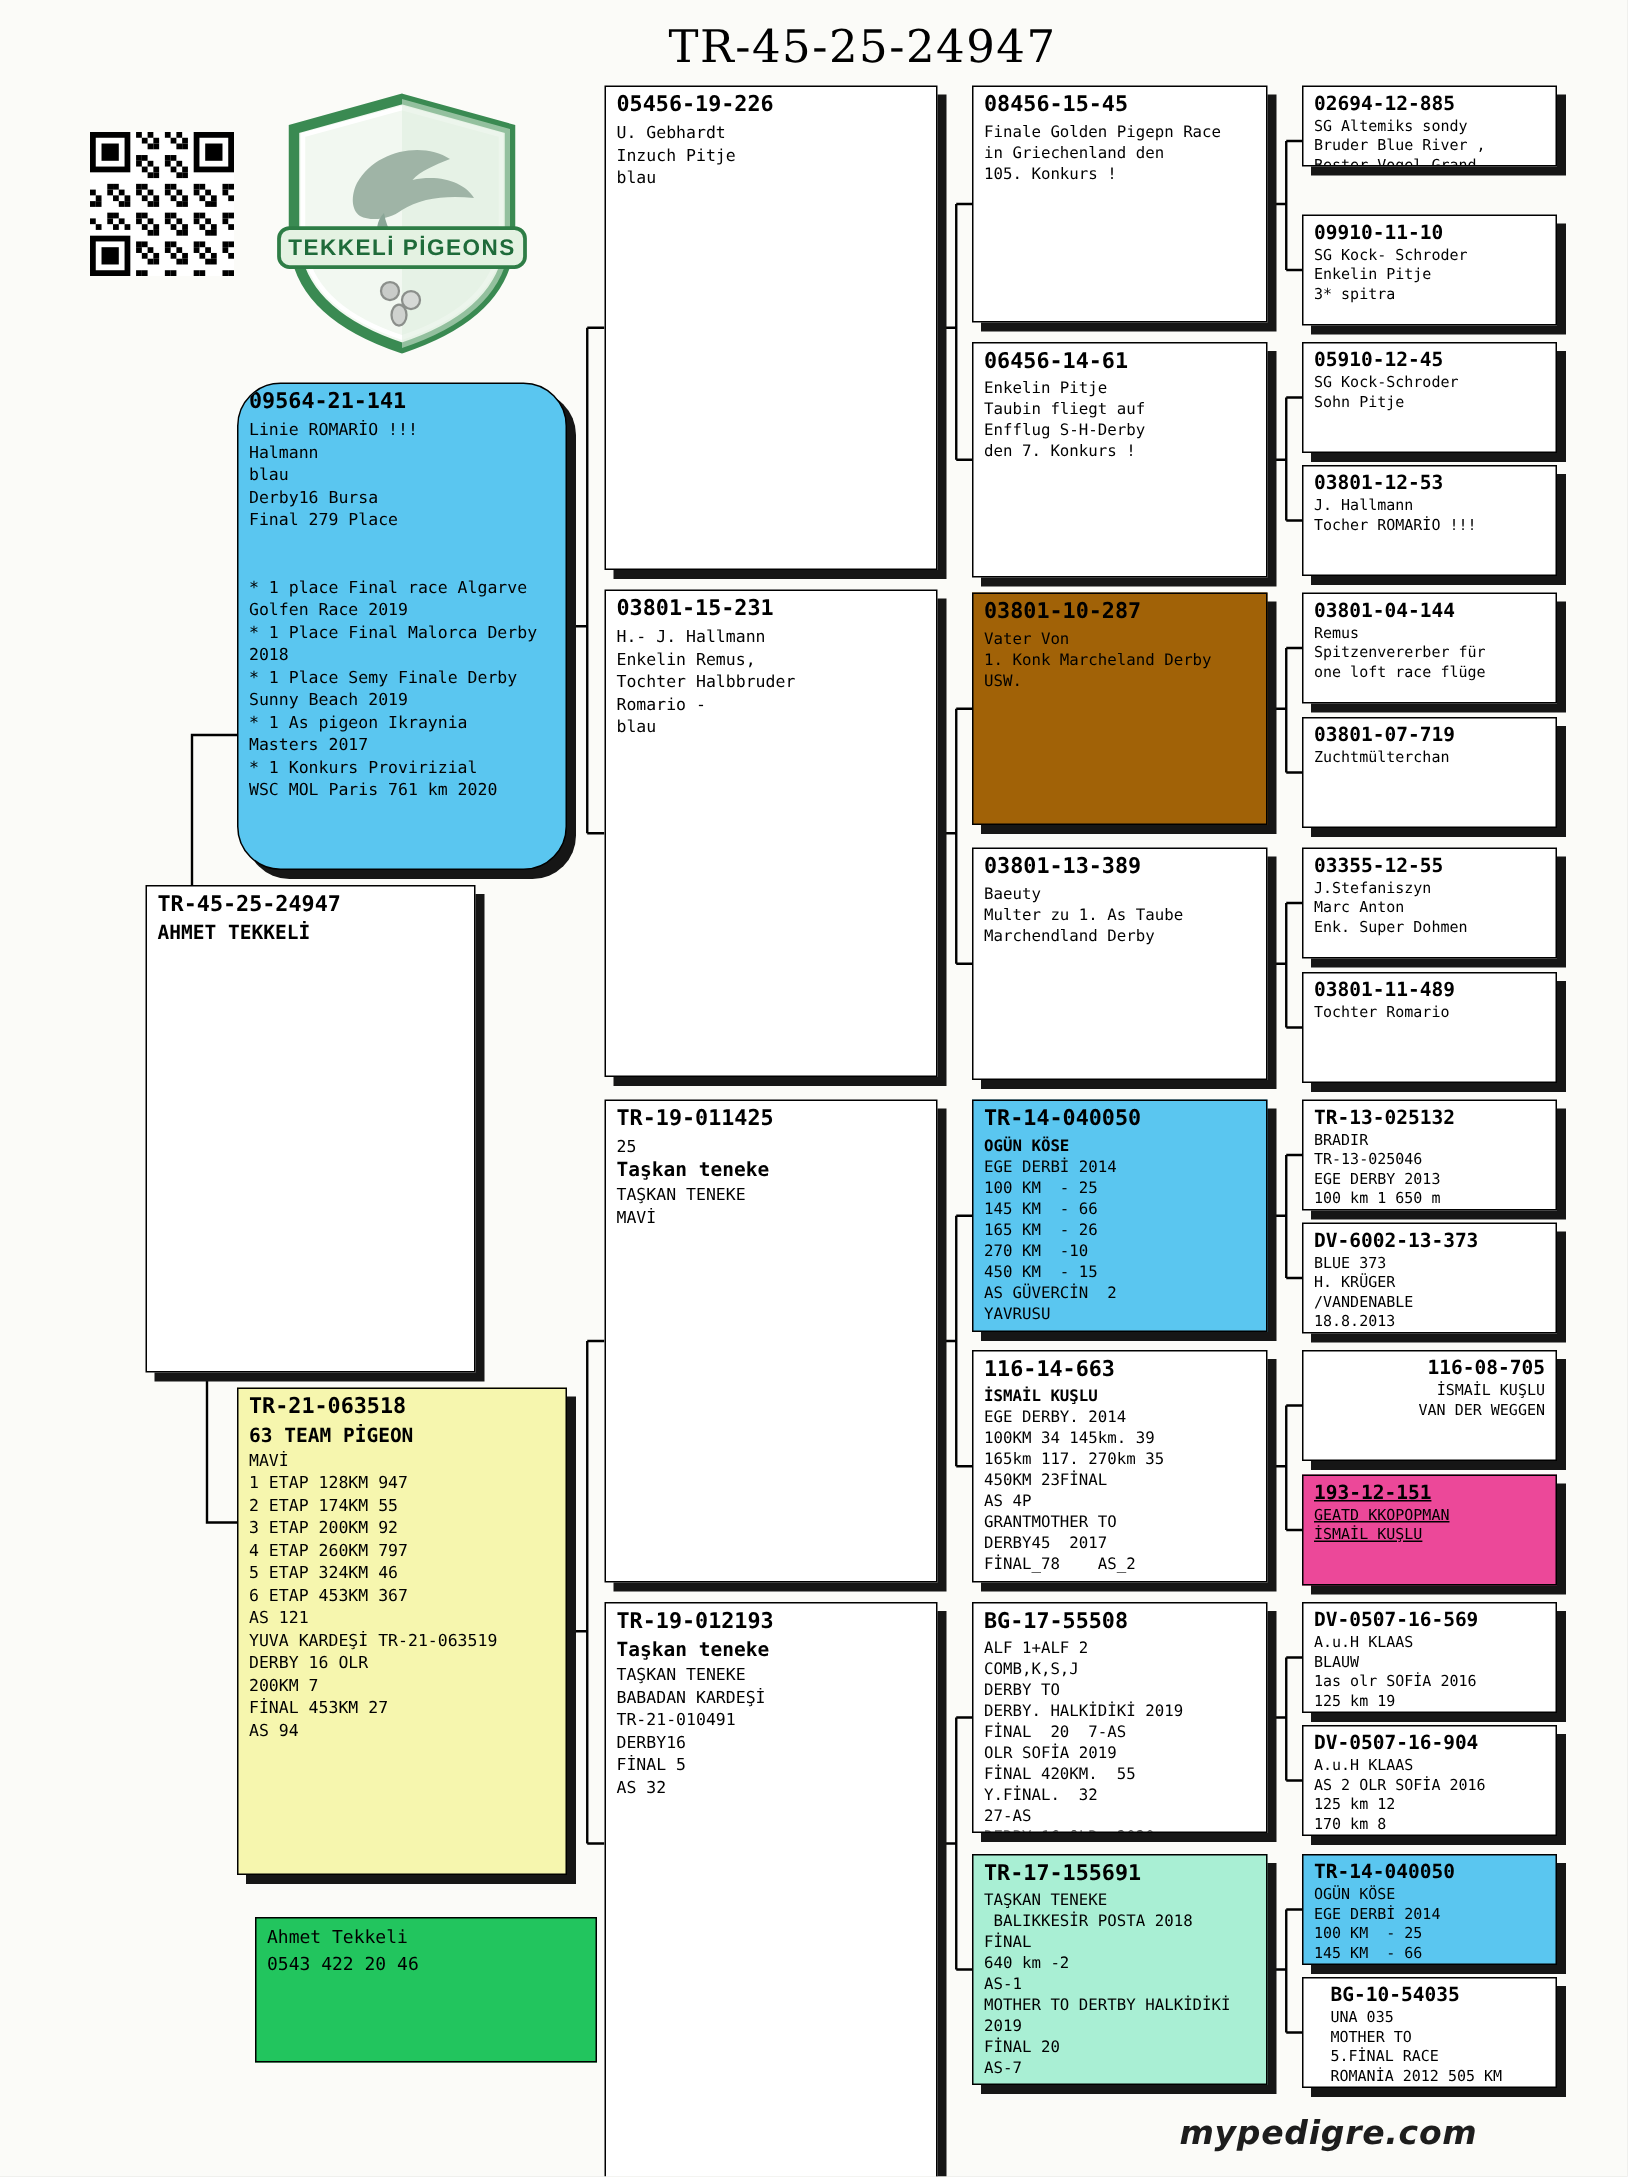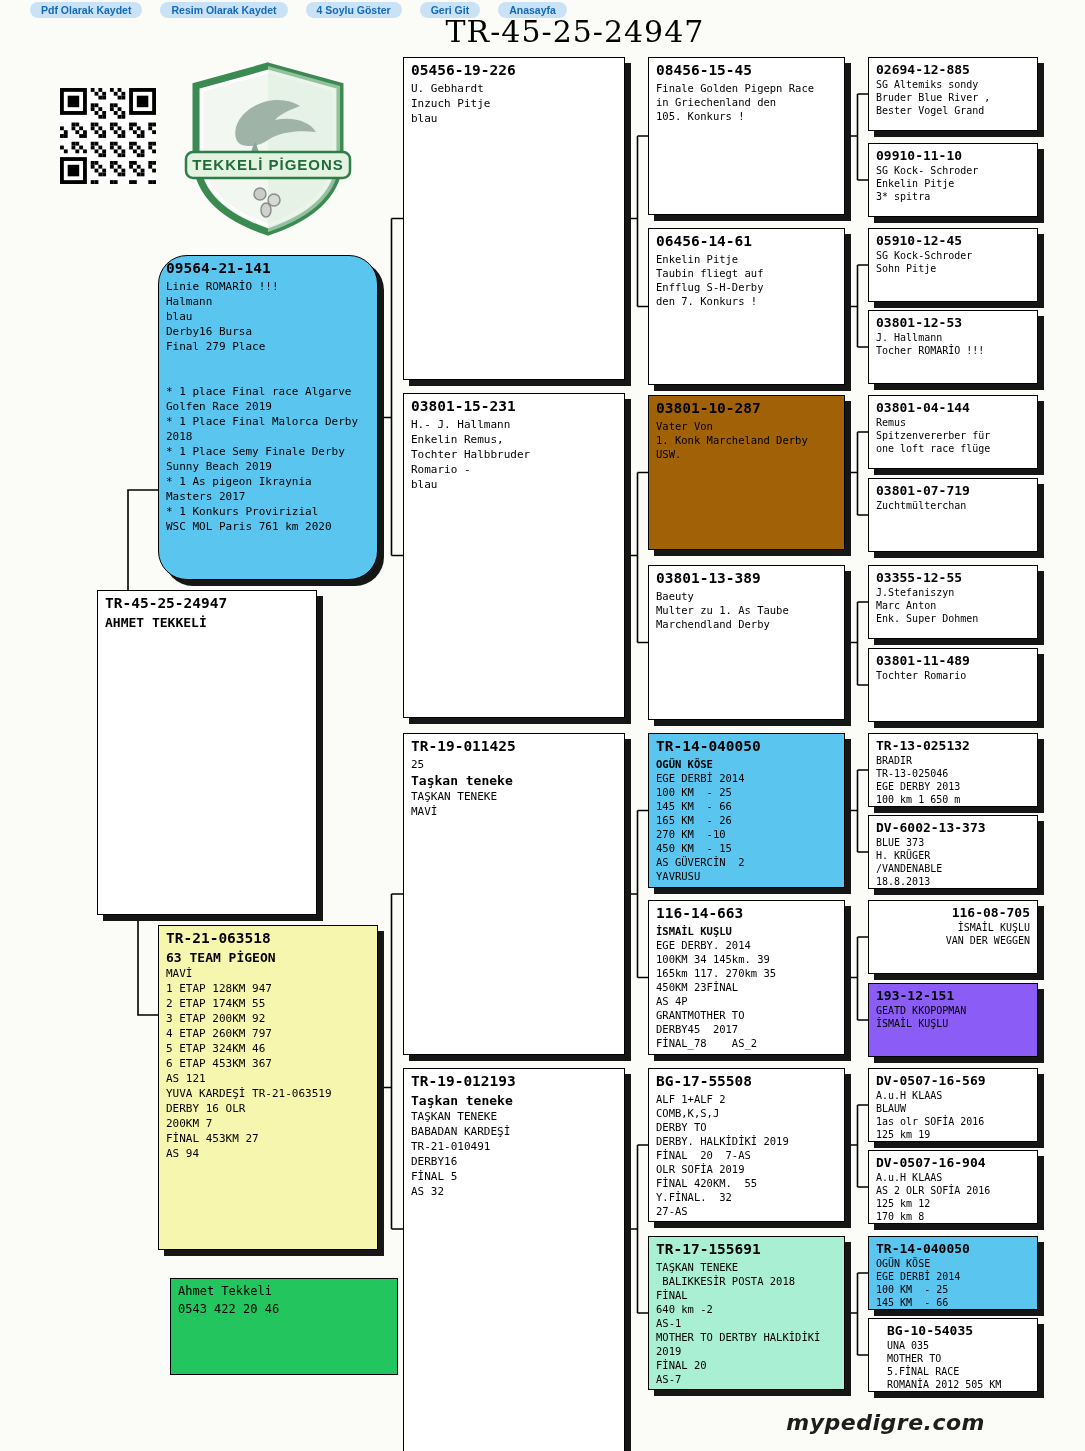--- a/index.html
+++ b/index.html
@@ -38,27 +38,20 @@
   
   .watermark { position:absolute; right:100px; bottom:16px;
     font-family:"DejaVu Sans", sans-serif; font-weight:bold; font-style:italic;
     font-size:22px; color:#1d1d1d; letter-spacing:.5px; }
 </style>
 </head>
 <body>
 
 <div class="canvas">
 
-  <div class="toolbar">
-    <button class="tbtn">Pdf Olarak Kaydet</button>
-    <button class="tbtn">Resim Olarak Kaydet</button>
-    <button class="tbtn">4 Soylu Göster</button>
-    <button class="tbtn">Geri Git</button>
-    <button class="tbtn">Anasayfa</button>
-  </div>
 
   <div class="page-title">TR-45-25-24947</div>
 
   <div class="qr">
     <svg width="96" height="96" viewBox="0 0 100 100" xmlns="http://www.w3.org/2000/svg">
       <rect x="0" y="0" width="100" height="100" fill="#ffffff"></rect>
       <g fill="#000">
 
         <rect x="0" y="0" width="28" height="28"></rect>
           <rect x="4" y="4" width="20" height="20" fill="#fff"></rect>
@@ -383,21 +376,21 @@
         <div class="pline">TAŞKAN TENEKE</div>
         <div class="pline"> BALIKKESİR POSTA 2018</div>
         <div class="pline">FİNAL</div>
         <div class="pline">640 km -2</div>
         <div class="pline">AS-1</div>
         <div class="pline">MOTHER TO DERTBY HALKİDİKİ</div>
         <div class="pline">2019</div>
         <div class="pline">FİNAL 20</div>
         <div class="pline">AS-7</div>
       </div>
-      <div class="pbox gen4" style="left: 868px; top: 57px; width: 170px; height: 74px; background: rgb(255, 255, 255);">
+      <div class="pbox gen4" style="left: 868px; top: 57px; width: 170px; height: 54px; background: rgb(255, 255, 255);">
         <div class="ptitle">02694-12-885</div>
         <div class="pline">SG Altemiks sondy</div>
         <div class="pline">Bruder Blue River ,</div>
         <div class="pline">Bester Vogel Grand</div>
       </div>
       <div class="pbox gen4" style="left: 868px; top: 143px; width: 170px; height: 74px; background: rgb(255, 255, 255);">
         <div class="ptitle">09910-11-10</div>
         <div class="pline">SG Kock- Schroder</div>
         <div class="pline">Enkelin Pitje</div>
         <div class="pline">3* spitra</div>
@@ -444,21 +437,21 @@
         <div class="pline">BLUE 373</div>
         <div class="pline">H. KRÜGER</div>
         <div class="pline">/VANDENABLE</div>
         <div class="pline">18.8.2013</div>
       </div>
       <div class="pbox gen4" style="left: 868px; top: 900px; width: 170px; height: 74px; background: rgb(255, 255, 255); text-align: right;">
         <div class="ptitle">116-08-705</div>
         <div class="pline">İSMAİL KUŞLU</div>
         <div class="pline">VAN DER WEGGEN</div>
       </div>
-      <div class="pbox gen4" style="left: 868px; top: 983px; width: 170px; height: 74px; background: #8b5cf6;">
+      <div class="pbox gen4" style="left: 868px; top: 983px; width: 170px; height: 74px; background: #ec4899; text-decoration: underline;">
         <div class="ptitle">193-12-151</div>
         <div class="pline">GEATD KKOPOPMAN</div>
         <div class="pline">İSMAİL KUŞLU</div>
       </div>
       <div class="pbox gen4" style="left: 868px; top: 1068px; width: 170px; height: 74px; background: rgb(255, 255, 255);">
         <div class="ptitle">DV-0507-16-569</div>
         <div class="pline">A.u.H KLAAS</div>
         <div class="pline">BLAUW</div>
         <div class="pline">1as olr SOFİA 2016</div>
         <div class="pline">125 km 19</div>

